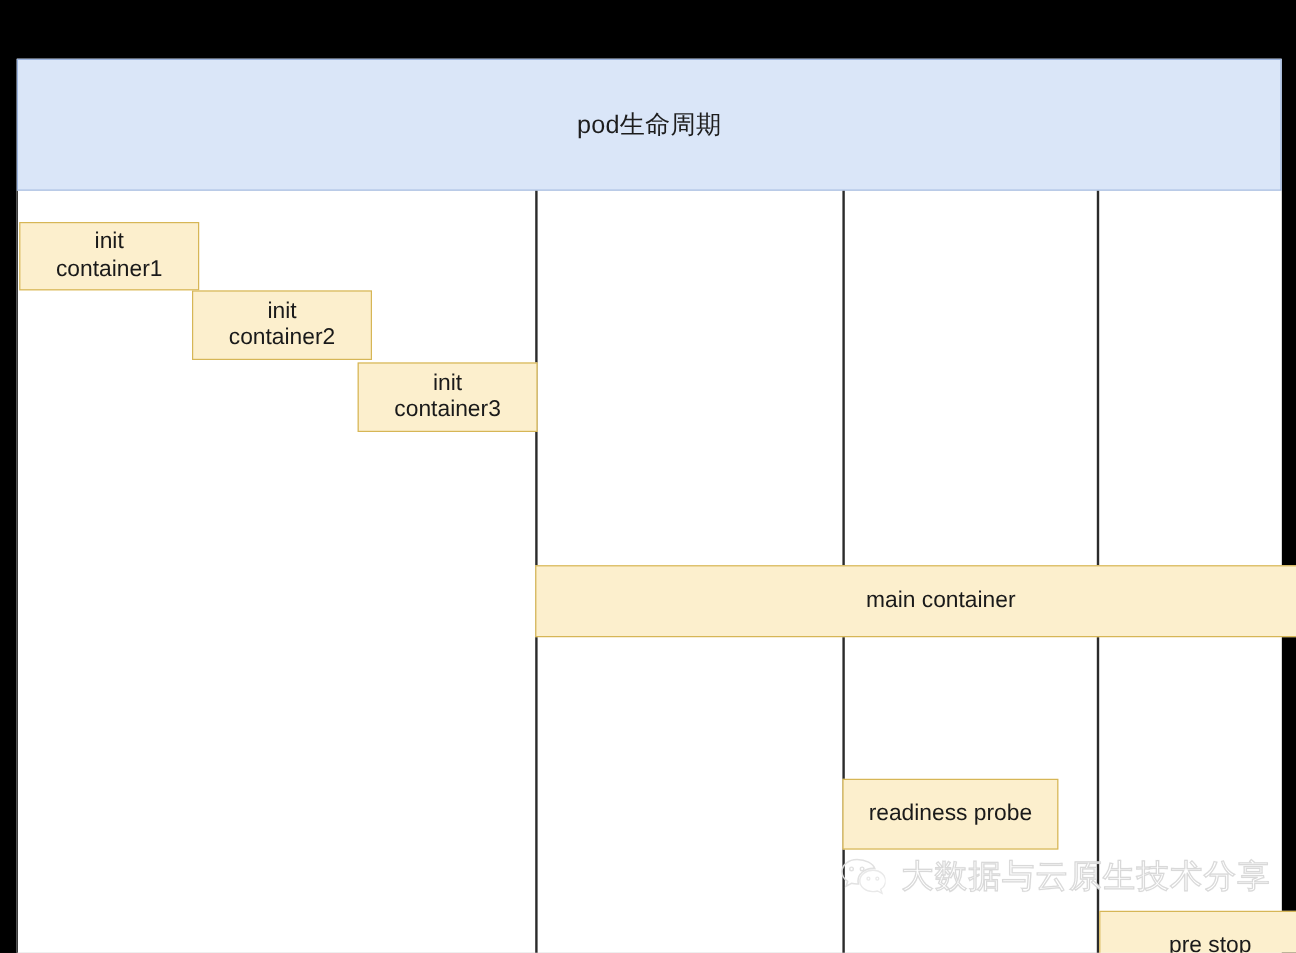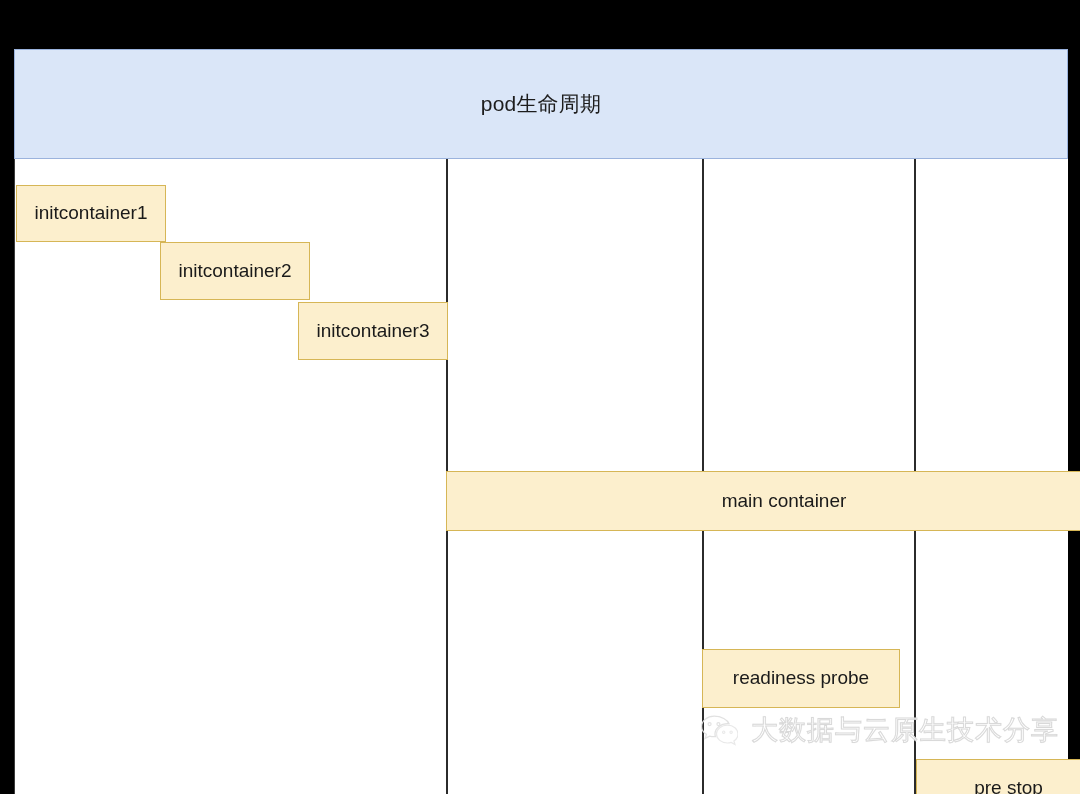--- a/index.html
+++ b/index.html
@@ -83,21 +83,21 @@
     box-sizing: border-box;
     display: flex;
     align-items: center;
     justify-content: center;
     text-align: center;
     font-size: 19px;
     line-height: 1.18;
     color: #1a1a1a;
     z-index: 5;
   }
-  .box.two-line { flex-direction: row; }
+  .box.two-line { flex-direction: column; }
   .box .line { display: block; }
 
   
   .watermark {
     position: absolute;
     left: 700px;
     top: 712px;
     display: flex;
     align-items: center;
     gap: 13px;
@@ -150,21 +150,21 @@
         <span class="line">init</span>
         <span class="line">container3</span>
       </div>
 
 
       <div class="box" style="left:431px; top:312px; width:676px; height:60px;">
         <span class="line">main container</span>
       </div>
 
 
-      <div class="box" style="left:687px; top:490px; width:198px; height:59px;">
+      <div class="box" style="left:687px; top:490px; width:180px; height:59px;">
         <span class="line">readiness probe</span>
       </div>
 
       <div class="box" style="left:901px; top:600px; width:185px; height:59px;">
         <span class="line">pre stop</span>
       </div>
 
     </div>
 
   </div>

